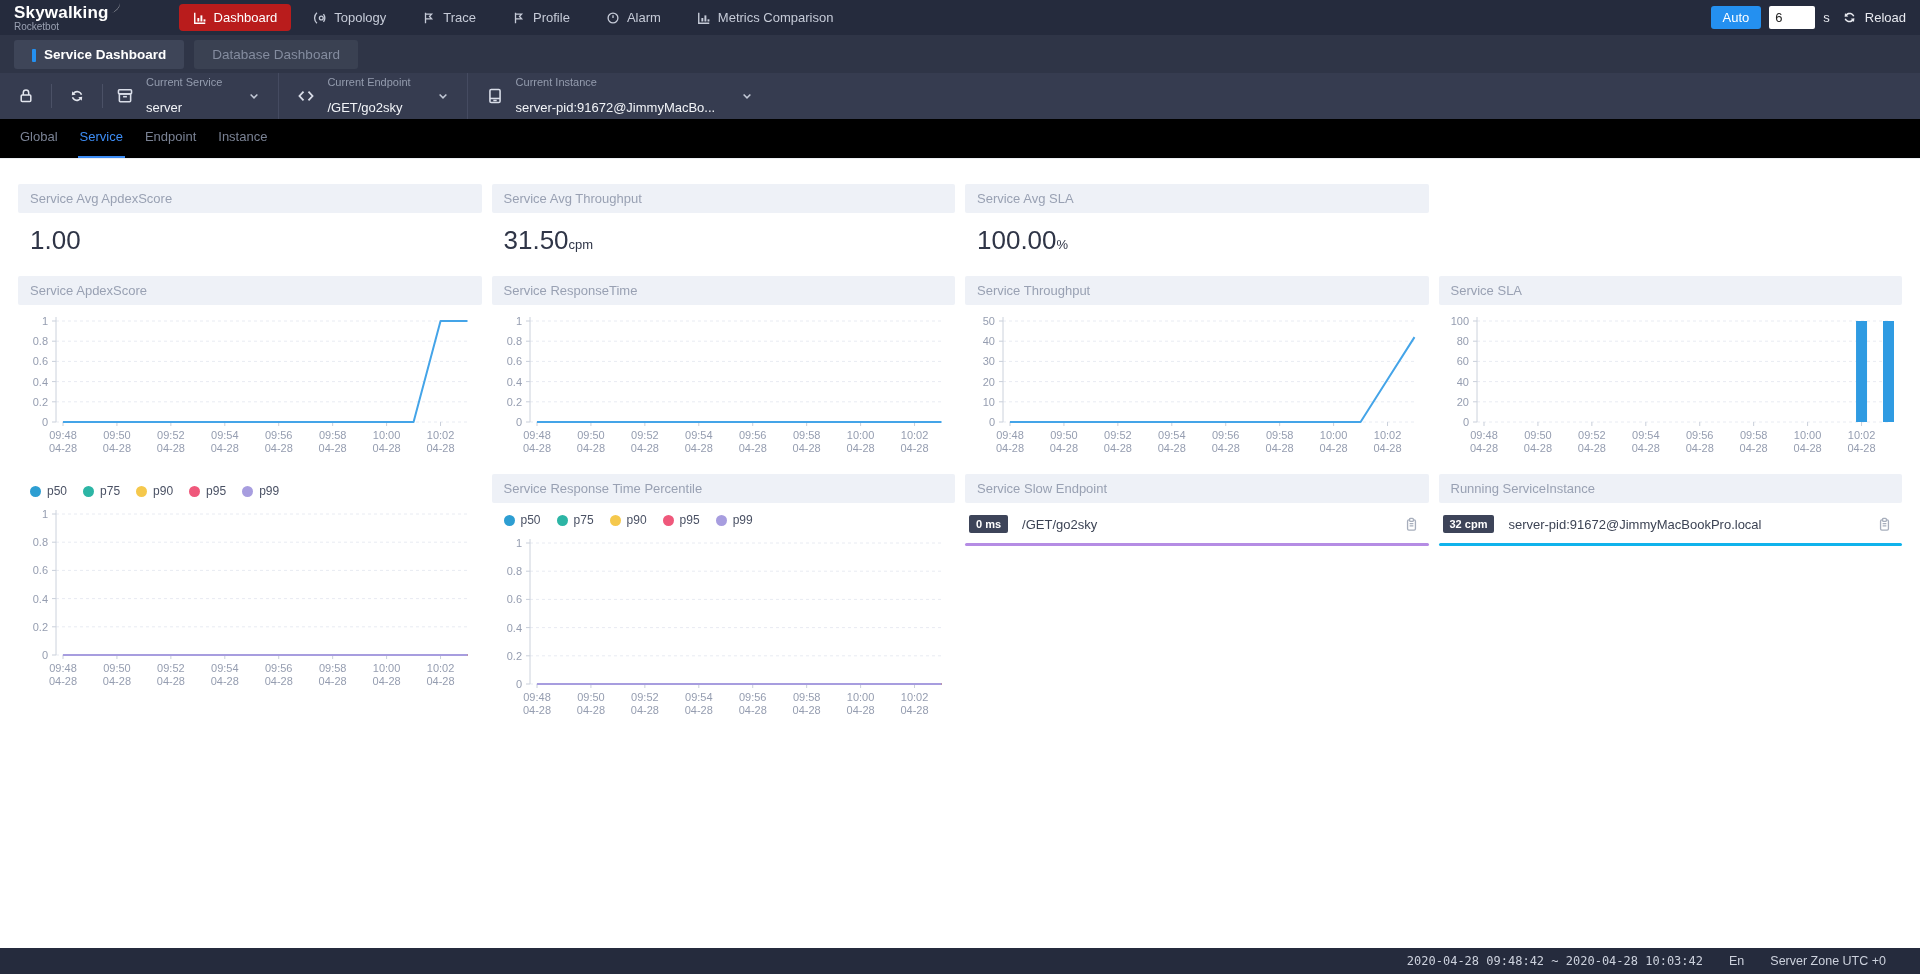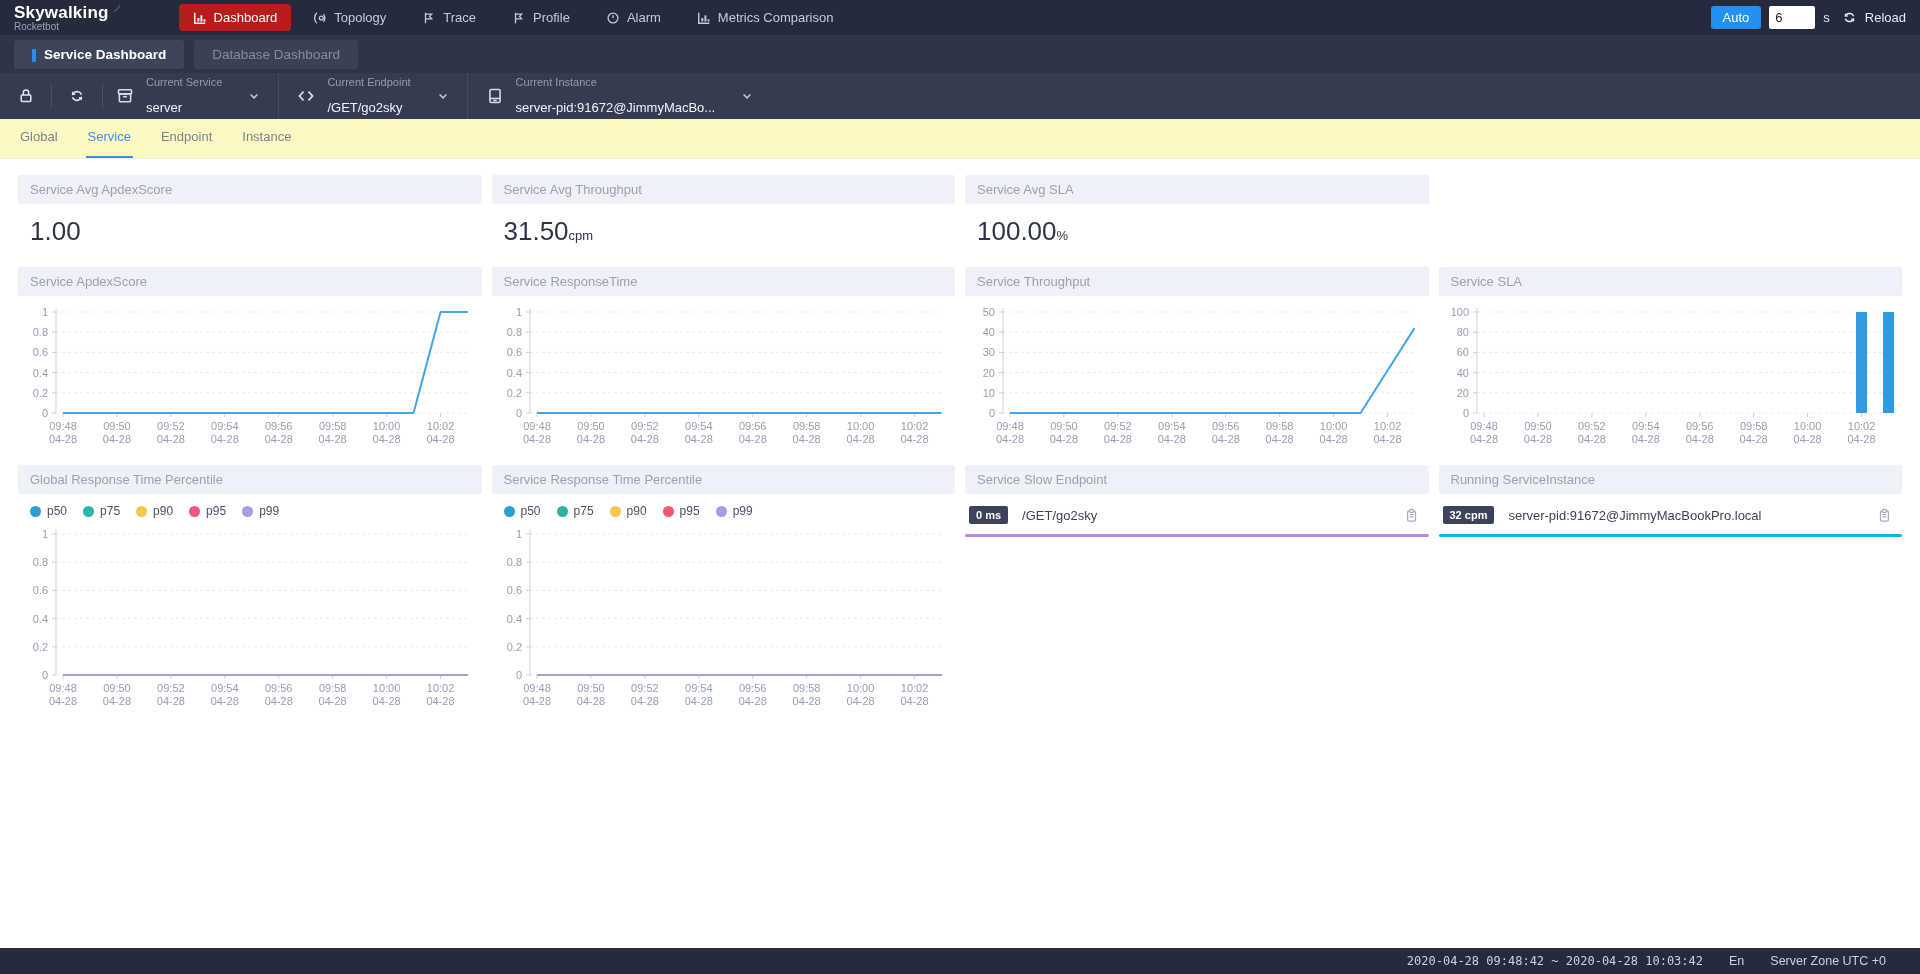--- a/index.html
+++ b/index.html
@@ -58,31 +58,31 @@
   .tb-sep { width:1px; height:24px; background:#4b5166; margin:0 13px; }
   .tb-sep.tall { height:46px; background:#454b61; margin:0 18px; }
   .selector { display:flex; align-items:center; cursor:pointer; }
   .selector .sel-ic { color:#d9dde8; margin-right:12px; display:flex; }
   .sel-texts { display:flex; flex-direction:column; line-height:1.25;gap:10px; }
   .sel-label { font-size:11px; color:#949cae; }
   .sel-value { font-size:13px; color:#f2f4f8; }
   .sel-chevron { color:#c3c9d6; margin-left:26px; display:flex; }
   
   .scopebar {
-    height:40px; background:#fef9c3; border-bottom:1px solid #eceff4;
-    display:flex; align-items:flex-end; padding:0 18px; gap:26px; flex:0 0 auto;
+    height:40px; background:#000000; border-bottom:1px solid #eceff4;
+    display:flex; align-items:flex-end; padding:0 18px; gap:18px; flex:0 0 auto;
   }
   .scope-tab {
     font-size:13px; color:#7a8294; padding:0 2px 12px; cursor:pointer;
     border-bottom:2px solid transparent;
   }
   .scope-tab.active { color:#3d8df5; border-bottom-color:#3d8df5; }
   
   main { flex:1 1 auto; background:#fff; padding:16px 18px 0; overflow:hidden; }
-  .grid { display:grid; grid-template-columns:repeat(4,1fr); gap:12px 10px; margin-bottom:14px; }
+  .grid { display:grid; grid-template-columns:repeat(4,1fr); gap:12px 10px; margin-bottom:14px;margin-top:9px; }
   .card { background:#fff; }
   .card-header {
     background:#eef1f7; color:#99a1b3; font-size:13px; padding:7px 12px;
     border-radius:2px;
   }
   .metric-body { padding:12px 12px 6px; }
   .metric-value { font-size:26px; color:#2f3547; }
   .metric-unit { font-size:13px; color:#2f3547; }
   .chart { width:100%; margin-top:6px; }
   .legend { display:flex; align-items:center; gap:16px; padding:10px 12px 0; flex-wrap:wrap; }
@@ -465,21 +465,20 @@
             <line x1="422.53333333333336" x2="422.53333333333336" y1="111" y2="115" stroke="#c9cfda"></line>
             <text x="422.53333333333336" y="128" text-anchor="middle" font-size="11" fill="#959db0">10:02<tspan x="422.53333333333336" dy="13">04-28</tspan></text>
             <rect x="417.03333333333336" y="10" width="11" height="101" fill="#2f9be2"></rect>
             <rect x="444" y="10" width="11" height="101" fill="#2f9be2"></rect>
           </svg></div>
     </div>
   </section>
 
   <section class="grid">
     <div class="card">
-      <div class="card-header">Global Response Time Percentile</div>
       <div class="legend">
           <span class="lg-item"><i class="lg-dot" style="background:#2d9ed2"></i>p50</span>
           <span class="lg-item"><i class="lg-dot" style="background:#2cb5a5"></i>p75</span>
           <span class="lg-item"><i class="lg-dot" style="background:#f5c84c"></i>p90</span>
           <span class="lg-item"><i class="lg-dot" style="background:#ef587b"></i>p95</span>
           <span class="lg-item"><i class="lg-dot" style="background:#a79ddf"></i>p99</span>
         </div>
       <div class="chart"><svg width="463.5" height="185" font-family="Liberation Sans, sans-serif">
             <line x1="38" x2="449.5" y1="10" y2="10" stroke="#e8ebf2" stroke-dasharray="3,3"></line>
             <line x1="34" x2="38" y1="10" y2="10" stroke="#c9cfda"></line>

